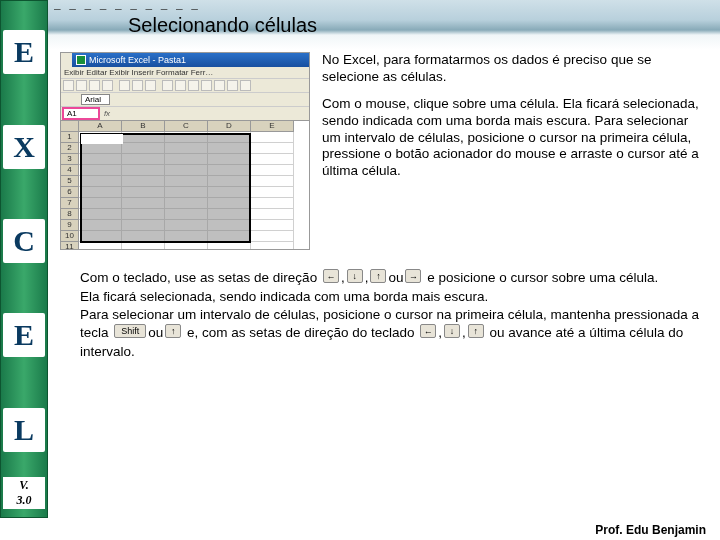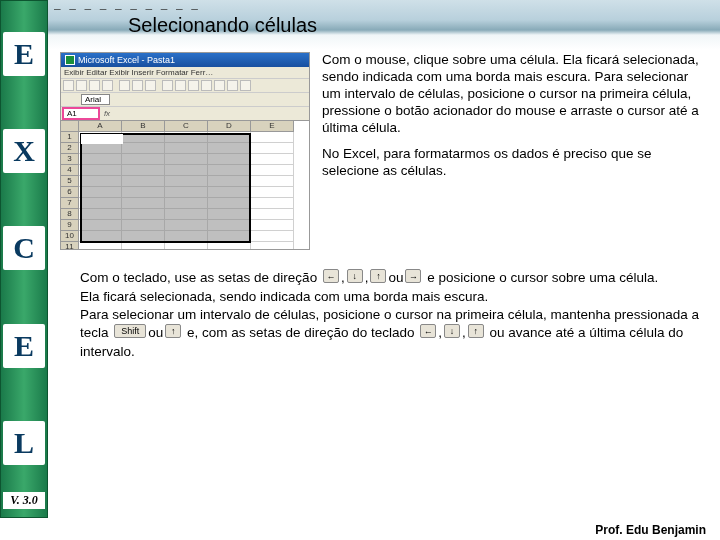--- a/index.html
+++ b/index.html
@@ -44,21 +44,21 @@
     border-radius: 2px;
   }
   .version {
     background: #fff;
     width: 42px;
     text-align: center;
     font-size: 12px;
     font-style: italic;
     font-weight: bold;
     font-family: "Times New Roman", serif;
-    padding: 1px 0;
+    padding: 1px 8px;
     margin: 0 auto;
   }
   .header {
     position: absolute;
     top: 0; left: 48px; right: 0;
     height: 50px;
     padding-left: 80px;
     display: flex;
     align-items: center;
   }
@@ -102,20 +102,21 @@
     flex-direction: column;
   }
   .ex-title {
     background: linear-gradient(to bottom, #2a70c8, #1850a0);
     color: #fff;
     padding: 2px 4px;
     font-size: 9px;
     display: flex;
     align-items: center;
     gap: 3px;
+    margin-left: 11px;
   }
   .ex-title .xicon {
     display: inline-block;
     width: 10px; height: 10px;
     background: #1a8f3a;
     border: 1px solid #fff;
   }
   .ex-menu {
     background: #ece9d8;
     padding: 1px 3px;
@@ -399,22 +400,22 @@
             <div class="ex-cell"></div>
             <div class="ex-cell"></div>
             <div class="ex-cell"></div>
 
         </div>
         <div class="ex-sel"></div>
       </div>
     </div>
 
     <div class="right-text">
+      <p>No Excel, para formatarmos os dados é preciso que se selecione as células.</p>
       <p>Com o mouse, clique sobre uma célula. Ela ficará selecionada, sendo indicada com uma borda mais escura. Para selecionar um intervalo de células, posicione o cursor na primeira célula, pressione o botão acionador do mouse e arraste o cursor até a última célula.</p>
-      <p>No Excel, para formatarmos os dados é preciso que se selecione as células.</p>
     </div>
   </div>
 
   <div class="body-text">
     <span>Com o teclado, use as setas de direção</span>
     <span class="inline">
       <span class="key">←</span>,
       <span class="key">↓</span>,
       <span class="key">↑</span>
       <span>ou</span>

